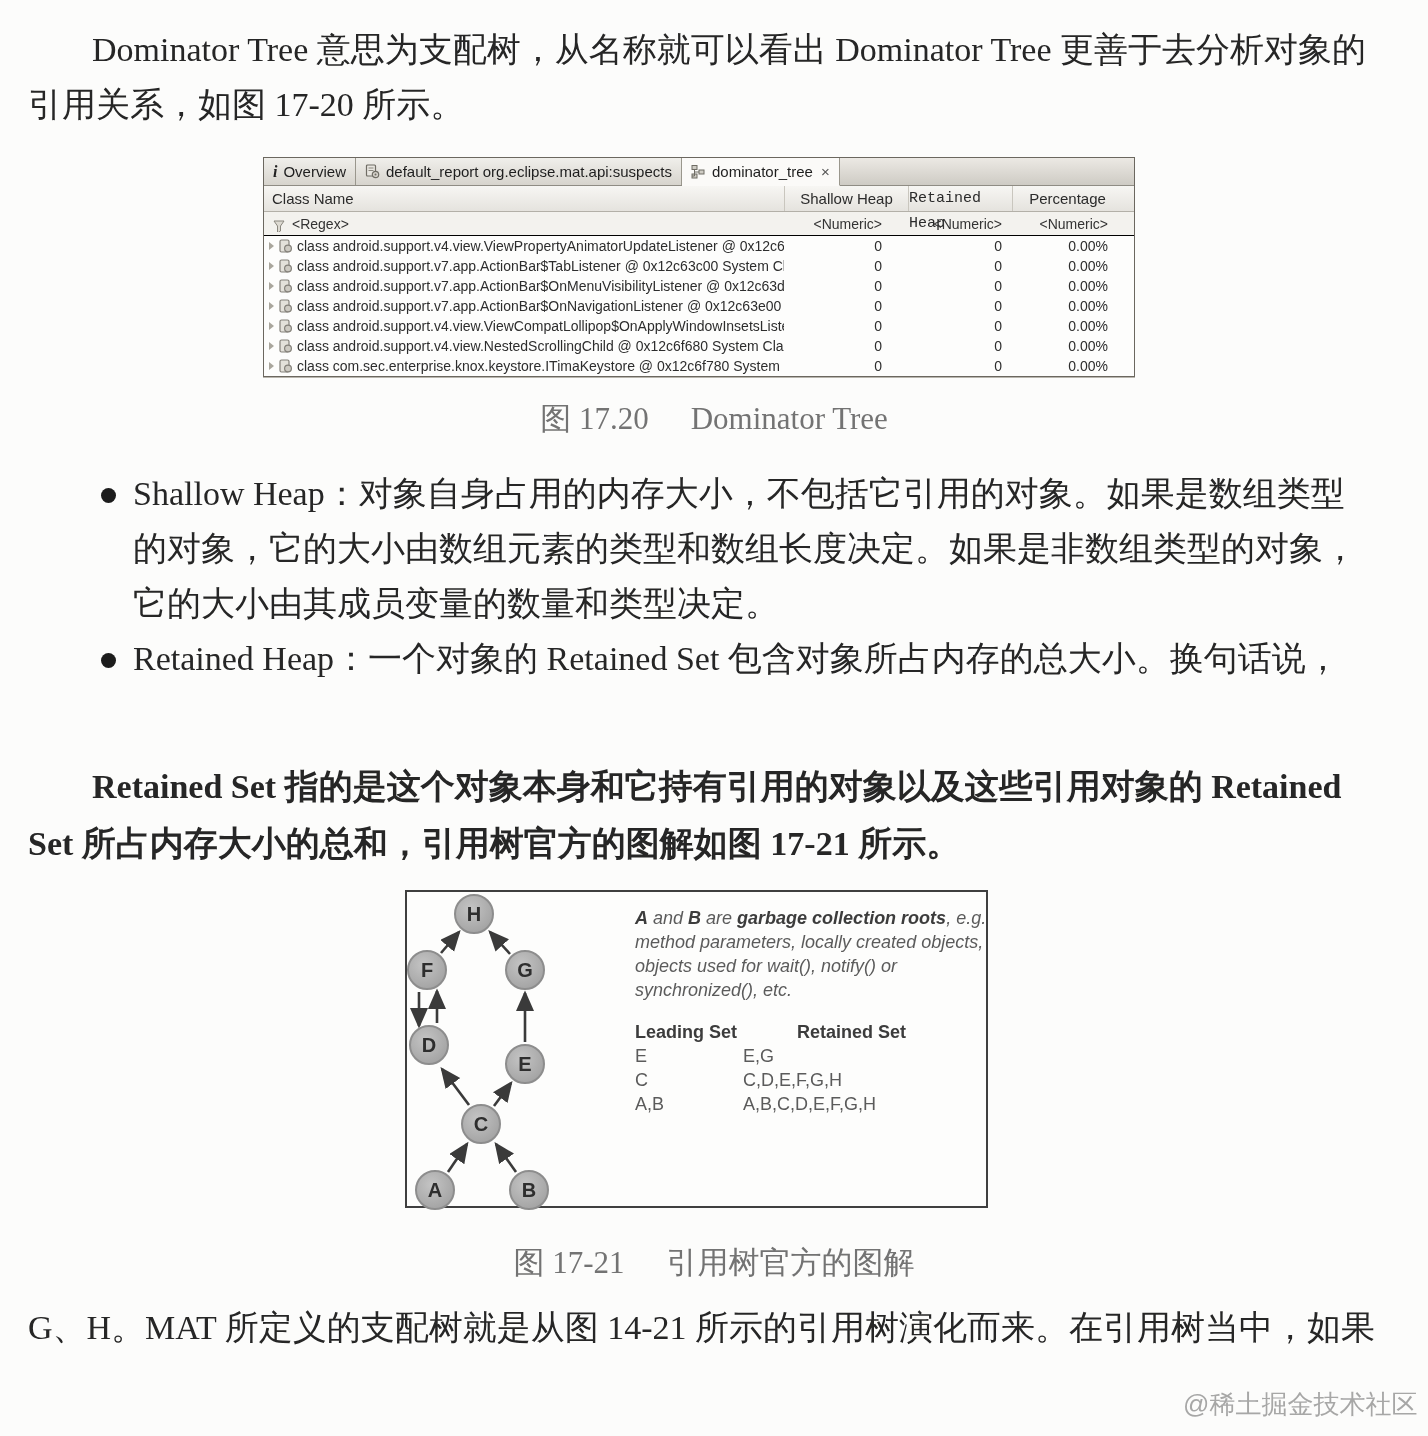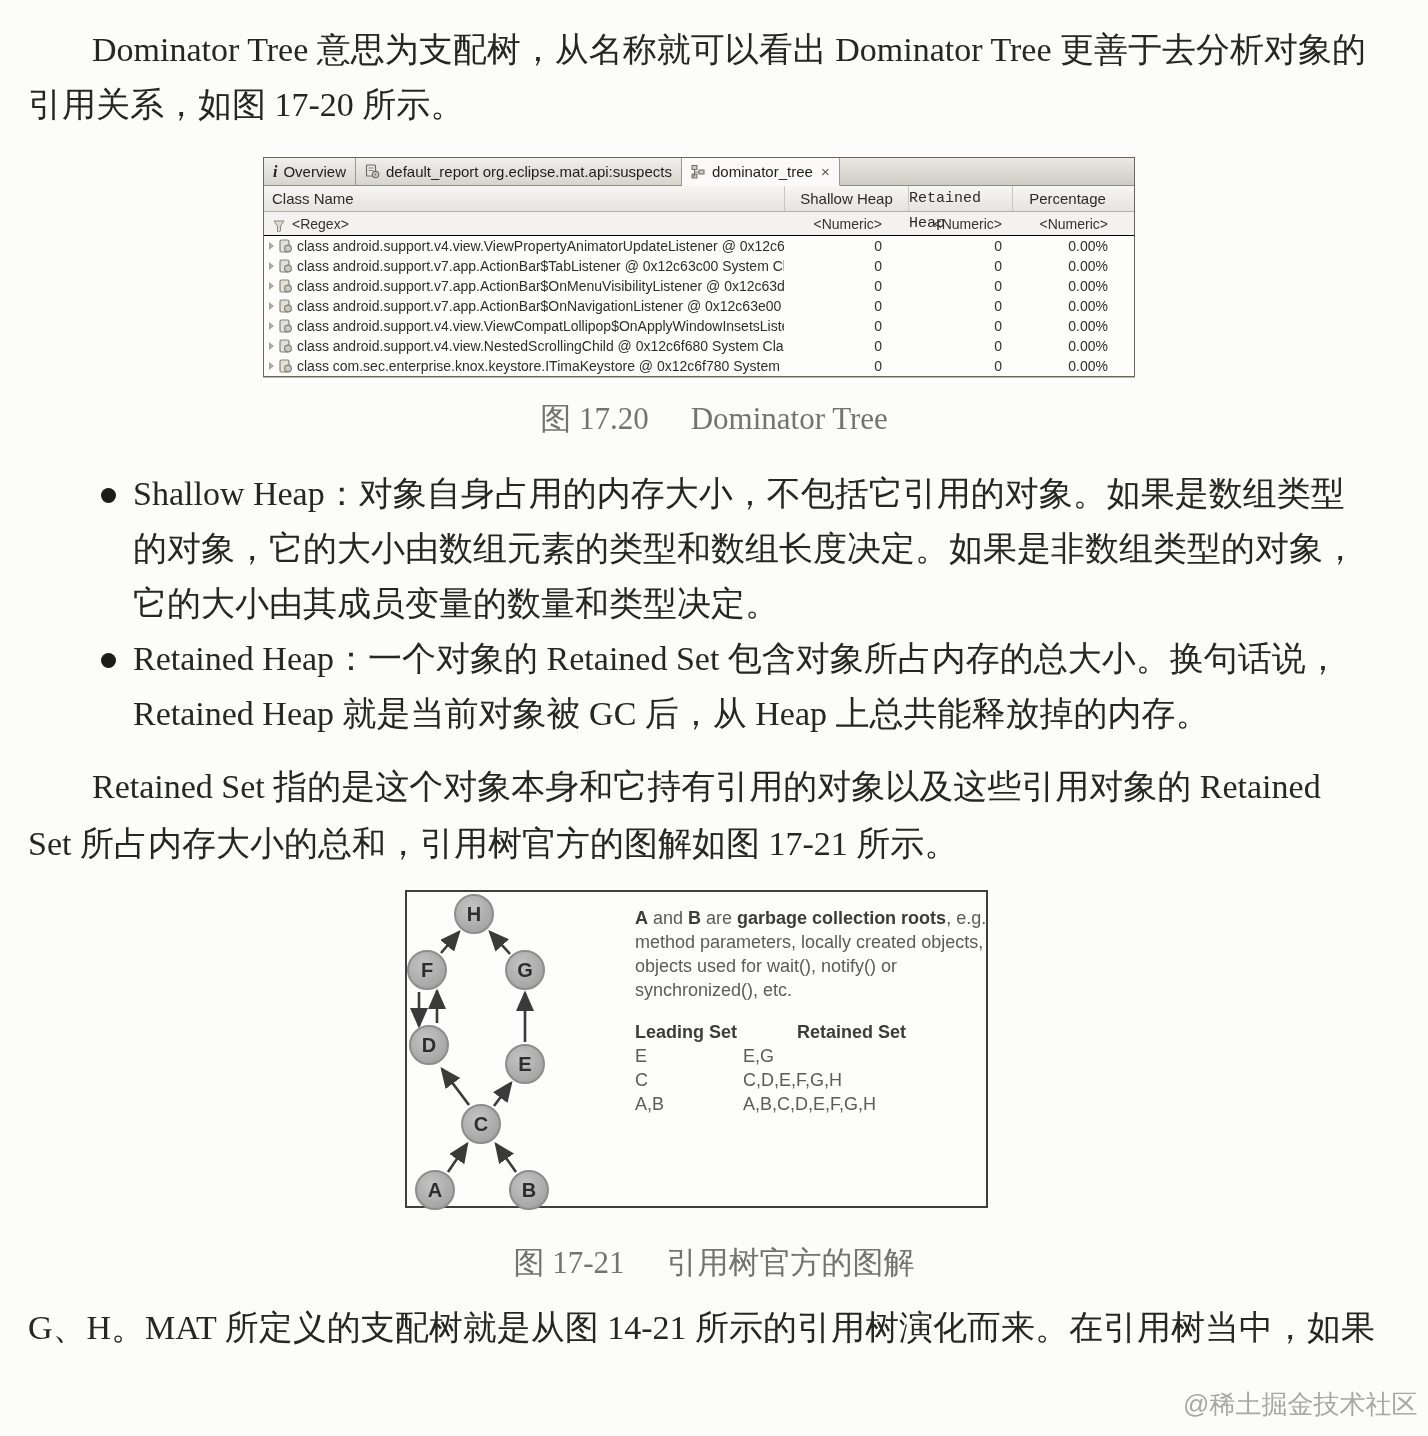--- a/index.html
+++ b/index.html
@@ -8,21 +8,21 @@
     background:#fcfcfb; overflow:hidden;
     font-family:"Liberation Serif", serif; color:#222;
   }
   
   .para{position:absolute; font-size:34px; color:#262626;}
   .para .line{white-space:nowrap;}
   .p1{left:28px; top:26px; width:1372px;}
   .p1 .line{height:55px; line-height:48px;}
   .p1 .line.indent{text-indent:64px;}
   .p2{left:28px; top:762px; width:1372px;}
-  .p2 .line{height:57px; line-height:50px;}
+  .p2 .line{height:57px; line-height:50px;font-weight:bold;}
   .p2 .line.indent{text-indent:64px;}
   .p3{left:28px; top:1300px; width:1380px;}
   .p3 .line{height:65px; line-height:56px;}
   .p3 .line.indent{text-indent:64px;}
 
   
   .bullet-block{position:absolute; left:133px; width:1252px; font-size:34px; color:#262626;}
   .bullet-block .line{height:55px; line-height:48px; white-space:nowrap;}
   .b1{top:470px;}
   .b2{top:635px;}
@@ -72,21 +72,21 @@
   
   .fig{position:absolute; left:405px; top:890px; width:583px; height:318px;
        border:2px solid #3f3f3f; background:#fdfdfc; box-sizing:border-box;
        font-family:"Liberation Sans", sans-serif;}
   .fig svg.arrows{position:absolute; left:0; top:0;}
   .gnode{position:absolute; width:36px; height:36px; border-radius:50%;
        background:radial-gradient(circle at 40% 35%, #c4c4c4, #a5a5a5 75%, #8f8f8f);
        border:2px solid #8d8d8d; display:flex; align-items:center; justify-content:center;
        font-weight:bold; font-size:20px; color:#2e2e2e;}
   .fig-note{position:absolute; left:228px; top:14px; width:352px;
-       font-size:18px; line-height:24px; color:#5b5b5b;}
+       font-size:18px; line-height:24px; color:#5b5b5b;font-style:italic;}
   .fig-note b{color:#3c3c3c;}
   .fig-table{position:absolute; left:228px; top:128px; font-size:18px; line-height:24px; color:#5b5b5b;}
   .ftr{display:flex;}
   .ftr .c1{width:108px;}
   .ftr.fhead{font-weight:bold; color:#3c3c3c;}
   .ftr.fhead .c2{padding-left:54px;}
 
   
   .watermark{position:absolute; left:1183px; top:1387px; font-family:"Liberation Sans",sans-serif;
        font-size:26px; color:rgba(145,145,145,0.8); white-space:nowrap;}
@@ -267,21 +267,20 @@
 
   <div class="bullet-dot dot1"></div>
   <div class="bullet-block b1">
     <div class="line">Shallow Heap：对象自身占用的内存大小，不包括它引用的对象。如果是数组类型</div>
     <div class="line">的对象，它的大小由数组元素的类型和数组长度决定。如果是非数组类型的对象，</div>
     <div class="line">它的大小由其成员变量的数量和类型决定。</div>
   </div>
   <div class="bullet-dot dot2"></div>
   <div class="bullet-block b2">
     <div class="line">Retained Heap：一个对象的 Retained Set 包含对象所占内存的总大小。换句话说，</div>
-    <div class="line">Retained Heap 就是当前对象被 GC 后，从 Heap 上总共能释放掉的内存。</div>
   </div>
 
   <div class="para p2">
     <div class="line indent">Retained Set 指的是这个对象本身和它持有引用的对象以及这些引用对象的 Retained</div>
     <div class="line">Set 所占内存大小的总和，引用树官方的图解如图 17-21 所示。</div>
   </div>
 
   <div class="fig">
     <svg class="arrows" width="579" height="314" viewBox="0 0 579 314">
       <defs>

